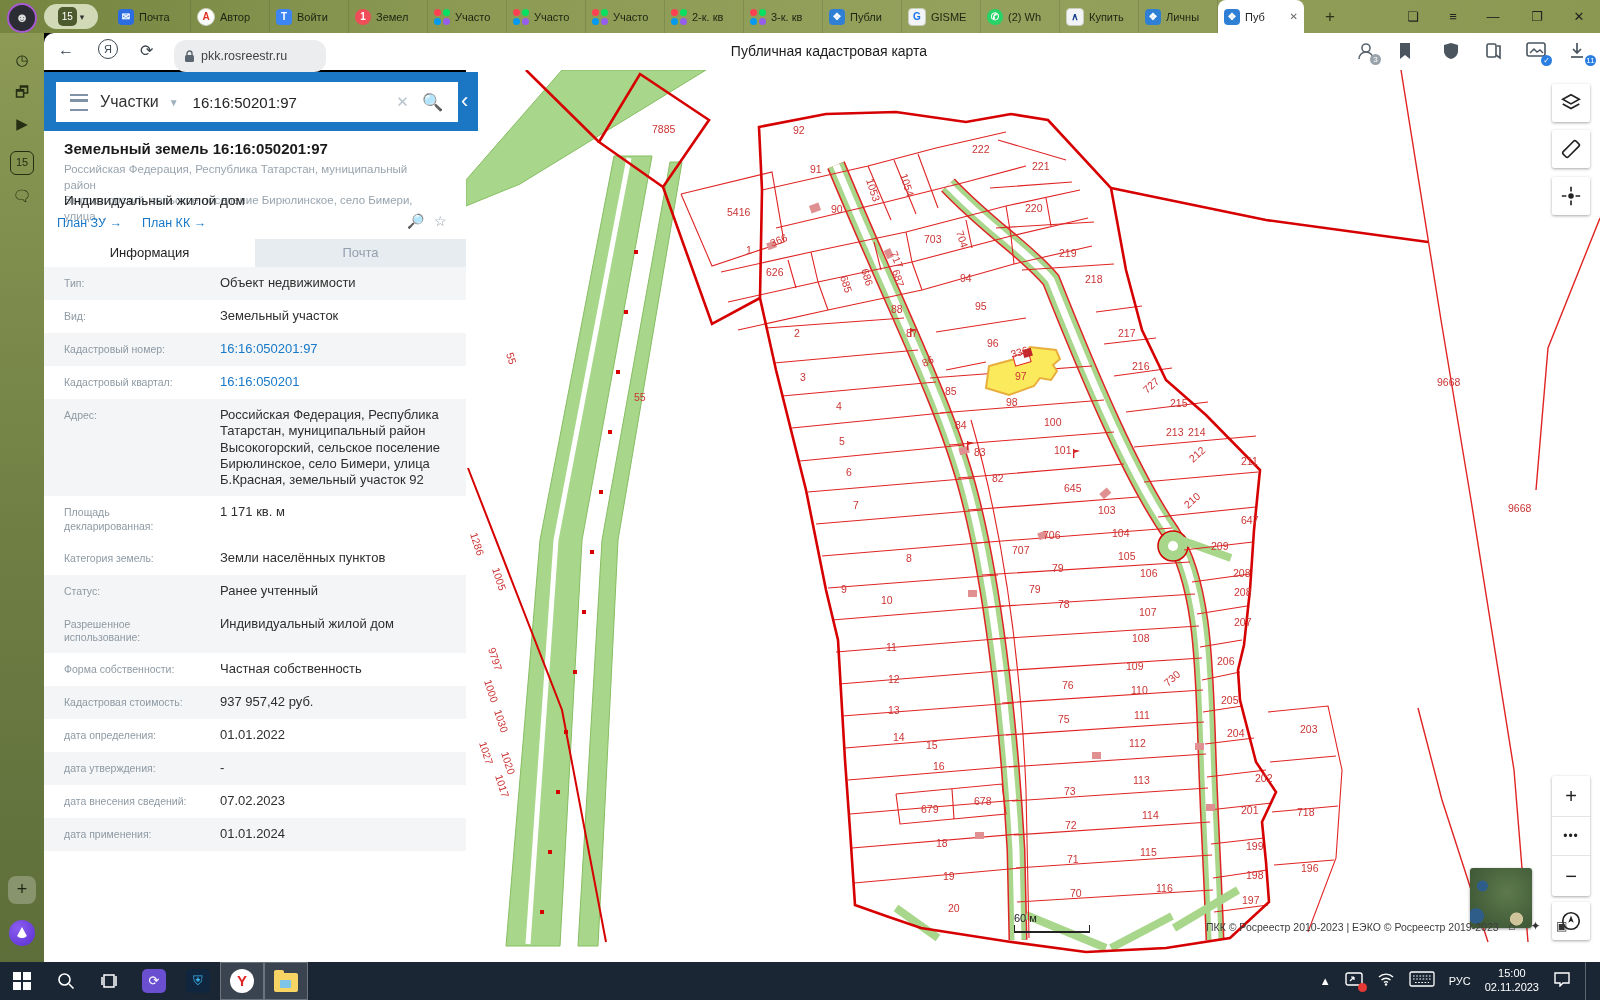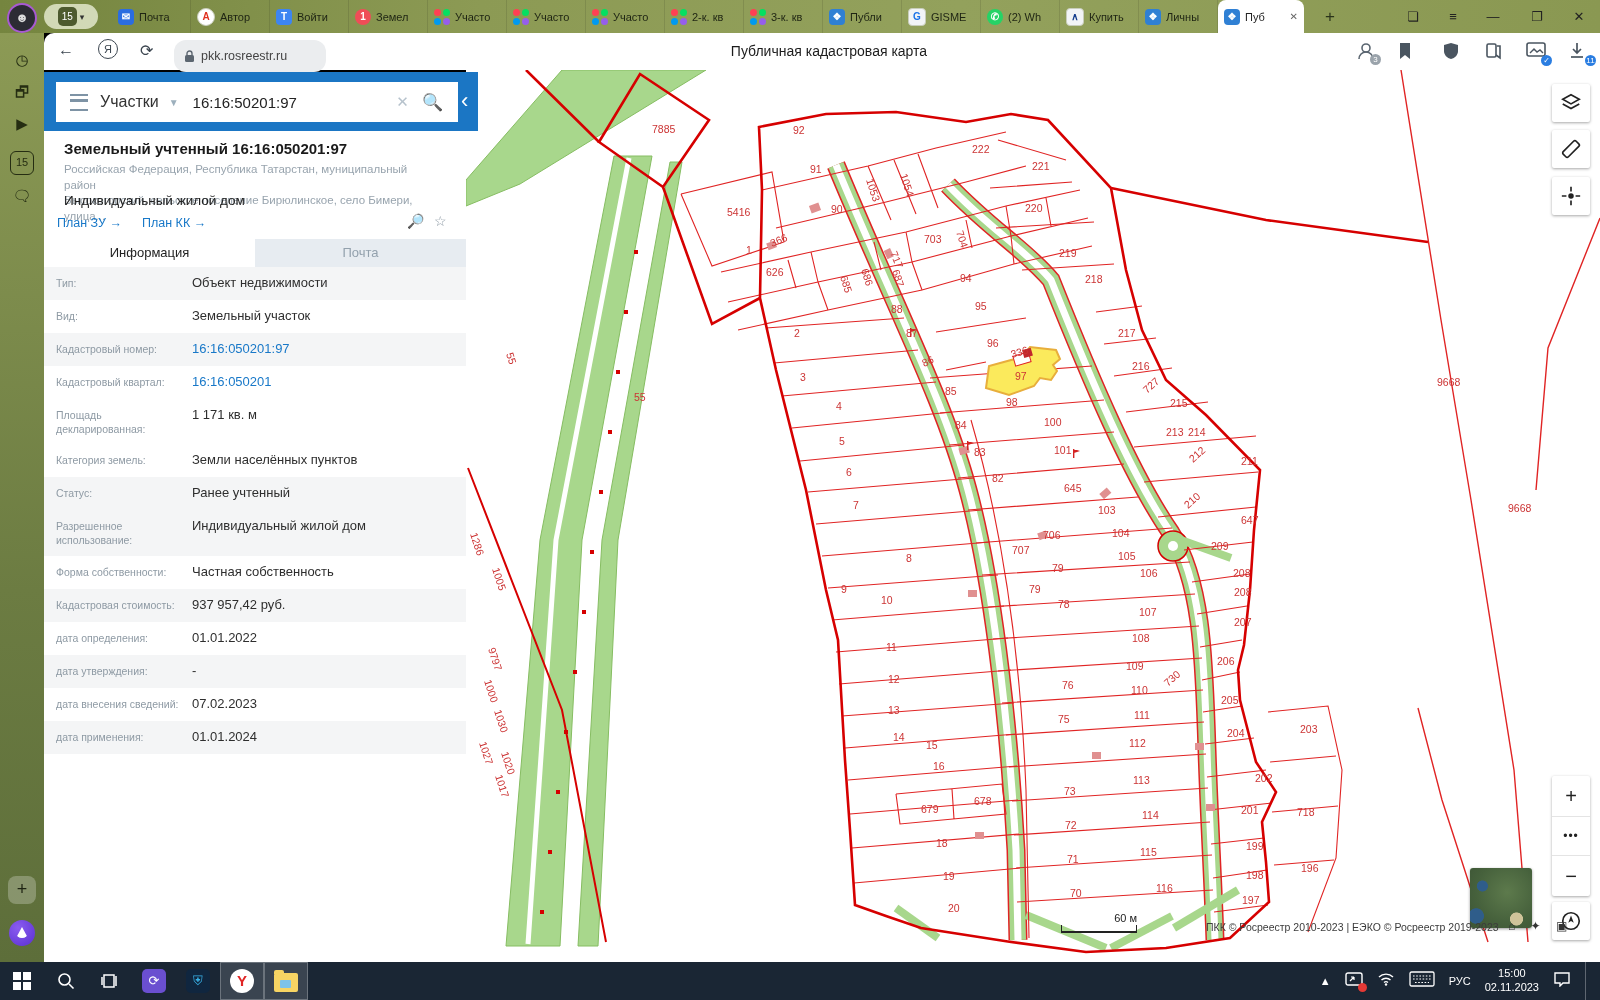--- a/index.html
+++ b/index.html
@@ -56,38 +56,38 @@
   #p-title{left:20px;top:9px;font-size:15px;font-weight:bold;color:#1a1a1a;}
   #p-sub{left:20px;top:31px;width:378px;font-size:11.5px;color:#98a4ae;line-height:1.35;white-space:pre-line;}
   #p-obj{left:20px;top:62px;font-size:13.5px;color:#222;}
   .plink{font-size:12.5px;color:#1878c8;}
   #p-ico1,#p-ico2{top:82px;color:#8b98a3;font-size:14px;}
   #p-tabs{left:0;top:108px;width:422px;height:28px;display:flex;}
   #p-tabs div{flex:1;text-align:center;font-size:13px;line-height:28px;}
   #p-tab-info{background:#fff;color:#222;font-weight:normal;}
   #p-tab-serv{background:#e7ecf1;color:#93a1ad;}
   #rows{left:0;top:136px;width:422px;}
-  .row{display:flex;padding:8px 0 8px 12px;box-sizing:border-box;min-height:33px;}
+  .row{display:flex;padding:8px 0 8px 20px;box-sizing:border-box;min-height:33px;justify-content:space-between;}
   .row.odd{background:#f4f5f6;}
   .row .rl{width:136px;flex:0 0 136px;font-size:10.5px;color:#8e9aa4;padding-top:2px;line-height:1.3;}
   .row .rv{width:246px;font-size:13px;color:#2e2e2e;line-height:1.25;white-space:pre-line;}
   .row .rv.lnk{color:#1878c8;}
   
   #map{left:466px;top:70px;width:1134px;height:892px;background:#fff;overflow:hidden;}
   .plbl{fill:#cc3434;font-family:"Liberation Sans",sans-serif;font-size:10.5px;}
   .mapbtn{left:1086px;width:38px;height:38px;background:#fff;box-shadow:0 1px 3px rgba(0,0,0,.35);border-radius:2px;display:flex;align-items:center;justify-content:center;color:#222;}
   .zgroup{left:1086px;top:706px;width:38px;height:120px;background:#fff;box-shadow:0 1px 3px rgba(0,0,0,.35);border-radius:2px;}
   .zgroup div{height:40px;text-align:center;font-size:20px;line-height:40px;color:#222;}
   .zgroup .mid{font-size:12px;letter-spacing:1px;border-top:1px solid #e4e4e4;border-bottom:1px solid #e4e4e4;height:38px;line-height:38px;}
   #minimap{left:1004px;top:798px;width:62px;height:60px;border-radius:3px;box-shadow:0 1px 3px rgba(0,0,0,.4);
     background:radial-gradient(circle at 20% 30%,#2f5d8a 0 8%,transparent 9%),
                radial-gradient(circle at 10% 80%,#2f5d8a 0 10%,transparent 11%),
                radial-gradient(circle at 75% 85%,#cfc49a 0 9%,transparent 10%),
                radial-gradient(circle at 60% 40%,#5d7a4c,#46613c 60%,#3c5435);}
-  #scalebar{left:548px;top:842px;width:76px;text-align:right;color:#222;padding-left:47px;}
+  #scalebar{left:548px;top:842px;width:76px;text-align:left;color:#222;}
   #scalebar .txt{font-size:11px;margin-bottom:1px;}
   #scalebar .bar{height:6px;border-left:1.5px solid #222;border-right:1.5px solid #222;border-bottom:2px solid #222;}
   #attr{left:740px;top:851px;font-size:10.5px;color:#3c3c3c;}
   #attr-ic{left:1042px;top:849px;font-size:12px;color:#333;letter-spacing:6px;}
   
   #taskbar{left:0;top:962px;width:1600px;height:38px;background:#1a2634;display:flex;align-items:center;}
   .tb{width:44px;height:38px;display:flex;align-items:center;justify-content:center;}
   .tb.on{background:rgba(255,255,255,.14);border:1px solid rgba(255,255,255,.25);box-sizing:border-box;}
   .winlogo{display:grid;grid-template-columns:8px 8px;grid-template-rows:8px 8px;gap:1.5px;}
   .winlogo i{background:#fff;display:block;}
@@ -514,21 +514,21 @@
     <span id="cat">Участки</span>
     <span class="chev">▼</span>
     <span id="query">16:16:50201:97</span>
     <span class="clr">✕</span>
     <span class="mag">🔍</span>
   </div>
   <div id="collapse" class="a">‹</div>
 </div>
 
 <div id="panel" class="a">
-  <div id="p-title" class="a">Земельный учтенный 16:16:050201:97</div>
+  <div id="p-title" class="a">Земельный земель 16:16:050201:97</div>
   <div id="p-sub" class="a">Российская Федерация, Республика Татарстан, муниципальный район
 Высокогорский, сельское поселение Бирюлинское, село Бимери, улица...</div>
   <div id="p-obj" class="a">Индивидуальный жилой дом</div>
   <div class="plink a" style="left:13px;top:85px">План ЗУ →</div>
   <div class="plink a" style="left:98px;top:85px">План КК →</div>
   <div id="p-ico1" class="a" style="left:363px">🔎</div>
   <div id="p-ico2" class="a" style="left:390px">☆</div>
   <div id="p-tabs" class="a">
     <div id="p-tab-info">Информация</div>
     <div id="p-tab-serv">Почта</div>
@@ -542,20 +542,24 @@
         <div class="rl">Вид:</div>
         <div class="rv">Земельный участок</div>
       </div>
       <div class="row odd">
         <div class="rl">Кадастровый номер:</div>
         <div class="rv lnk">16:16:050201:97</div>
       </div>
       <div class="row">
         <div class="rl">Кадастровый квартал:</div>
         <div class="rv lnk">16:16:050201</div>
+      </div>
+      <div class="row odd">
+        <div class="rl">Адрес:</div>
+        <div class="rv">Российская Федерация, Республика Татарстан, муниципальный район Высокогорский, сельское поселение Бирюлинское, село Бимери, улица Б.Красная, земельный участок 92</div>
       </div>
       <div class="row">
         <div class="rl">Площадь декларированная:</div>
         <div class="rv">1 171 кв. м</div>
       </div>
       <div class="row">
         <div class="rl">Категория земель:</div>
         <div class="rv">Земли населённых пунктов</div>
       </div>
       <div class="row odd">

